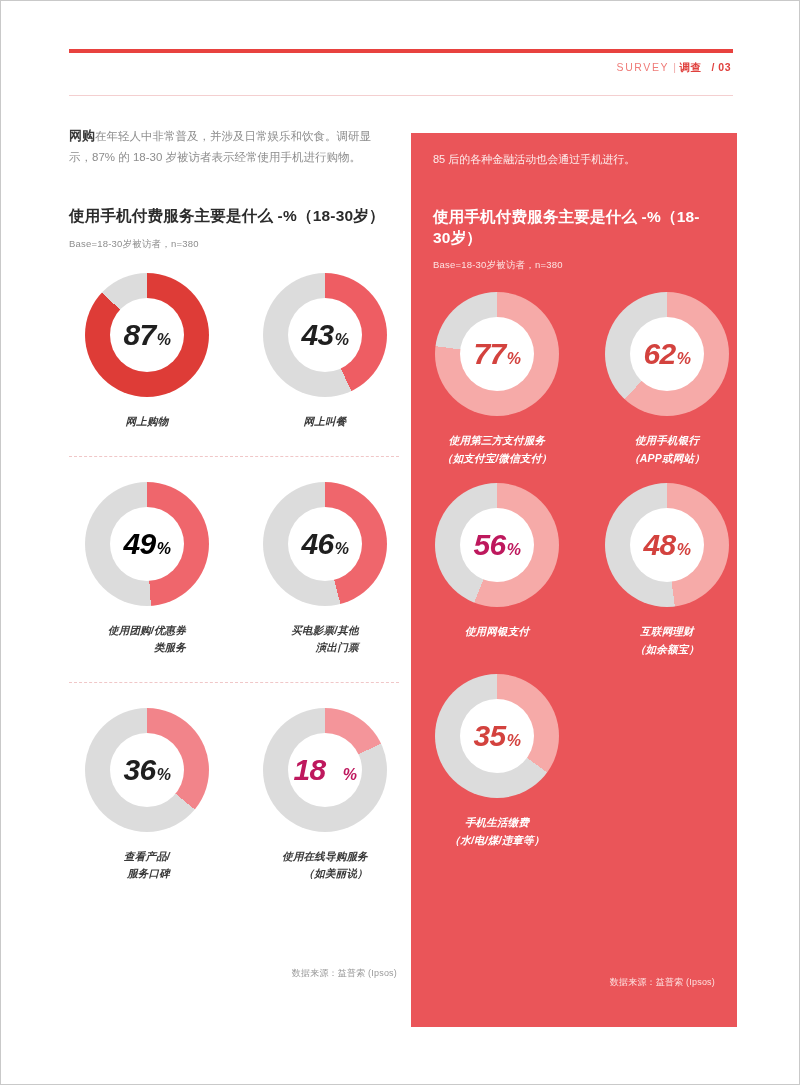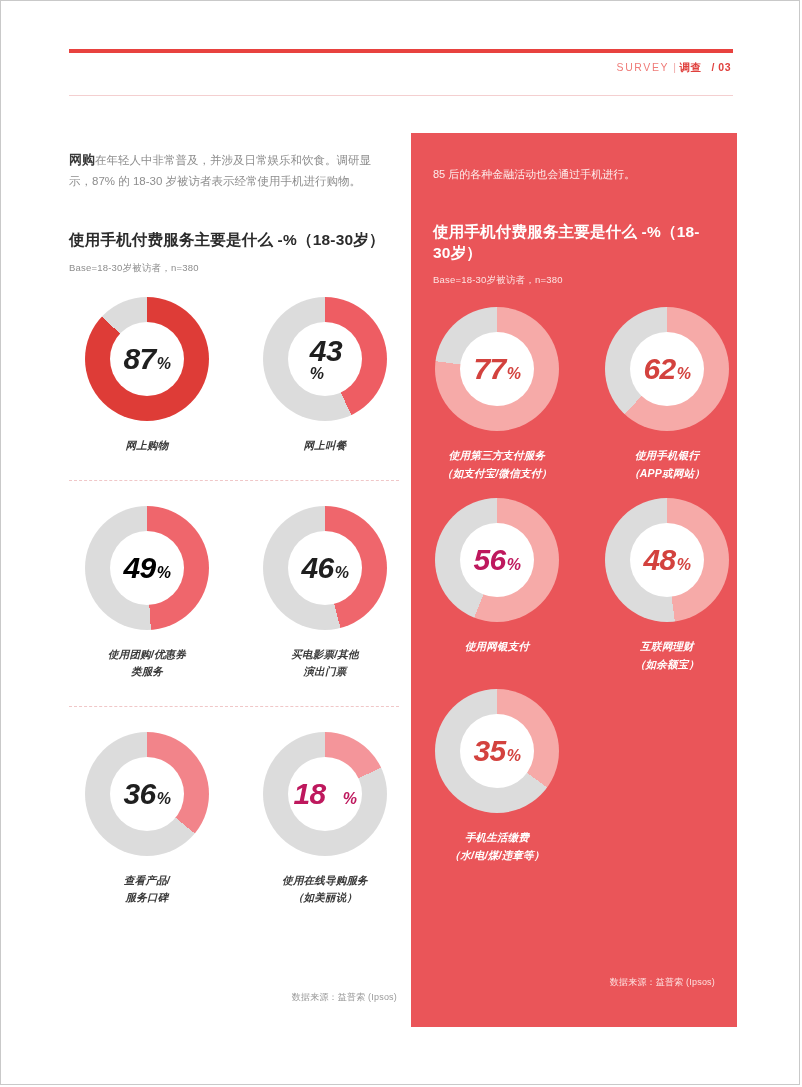--- a/index.html
+++ b/index.html
@@ -46,21 +46,21 @@
     white-space: nowrap;
   }
   .header-meta .hm-survey { color: #ef7b78; }
   .header-meta .hm-sep { color: #f0a9a8; margin: 0 2px 0 4px; }
   .header-meta .hm-cn { color: #e0403d; font-weight: bold; letter-spacing: 0.5px; }
   .header-meta .hm-page { color: #e0403d; font-weight: bold; margin-left: 10px; letter-spacing: 0.5px; }
 
   
   .left-col {
     position: absolute;
-    left: 68px; top: 148px;
+    left: 68px; top: 124px;
     width: 330px;
     height: 855px;
   }
   .intro {
     font-size: 11.5px;
     line-height: 21px;
     color: #8d8d8d;
     width: 320px;
   }
   .intro .lead {
@@ -130,21 +130,21 @@
     font-size: 16px;
     font-weight: bold;
     margin-left: 1px;
   }
   .donut-label {
     margin-top: 16px;
     font-size: 10.5px;
     line-height: 17px;
     font-weight: bold;
     color: #3a3a3a;
-    text-align: center;
+    text-align: right;
     letter-spacing: 0.2px;
   }
   .divider {
     margin: 26px 0 24px 0;
     height: 1px;
     border-top: 1px dashed #f0c7c8;
   }
   .source-left {
     position: absolute;
     right: 2px;
@@ -155,21 +155,21 @@
   }
 
   
   .right-panel {
     position: absolute;
     left: 410px; top: 132px;
     width: 326px;
     height: 894px;
     background: #ea5559;
     box-sizing: border-box;
-    padding: 32px 0 0 0;
+    padding: 17px 0 0 0;
   }
   .rp-inner { position: relative; width: 100%; height: 100%; }
   .rp-intro {
     margin: 0 22px;
     font-size: 11px;
     line-height: 19px;
     color: #fdeceb;
   }
   .rp-title {
     margin: 38px 22px 0 22px;
@@ -246,21 +246,21 @@
                   <span>87</span>
                   <span class="pct">%</span>
                 </div>
               </div>
             </div>
             <div class="donut-label">网上购物</div>
           </div>
           <div class="donut-cell">
             <div class="donut" style="background: conic-gradient(rgb(238, 93, 99) 0deg, rgb(238, 93, 99) 154.8deg, rgb(220, 220, 220) 154.8deg, rgb(220, 220, 220) 360deg);">
               <div class="donut-hole">
-                <div class="donut-val" style="color: rgb(31, 31, 31); flex-direction: column;">
+                <div class="donut-val" style="color: rgb(31, 31, 31);">
                   <span>43</span>
                   <span class="pct">%</span>
                 </div>
               </div>
             </div>
             <div class="donut-label">网上叫餐</div>
           </div>
         </div>
       <div class="divider"></div>
       <div class="donut-row" id="lrow1">

